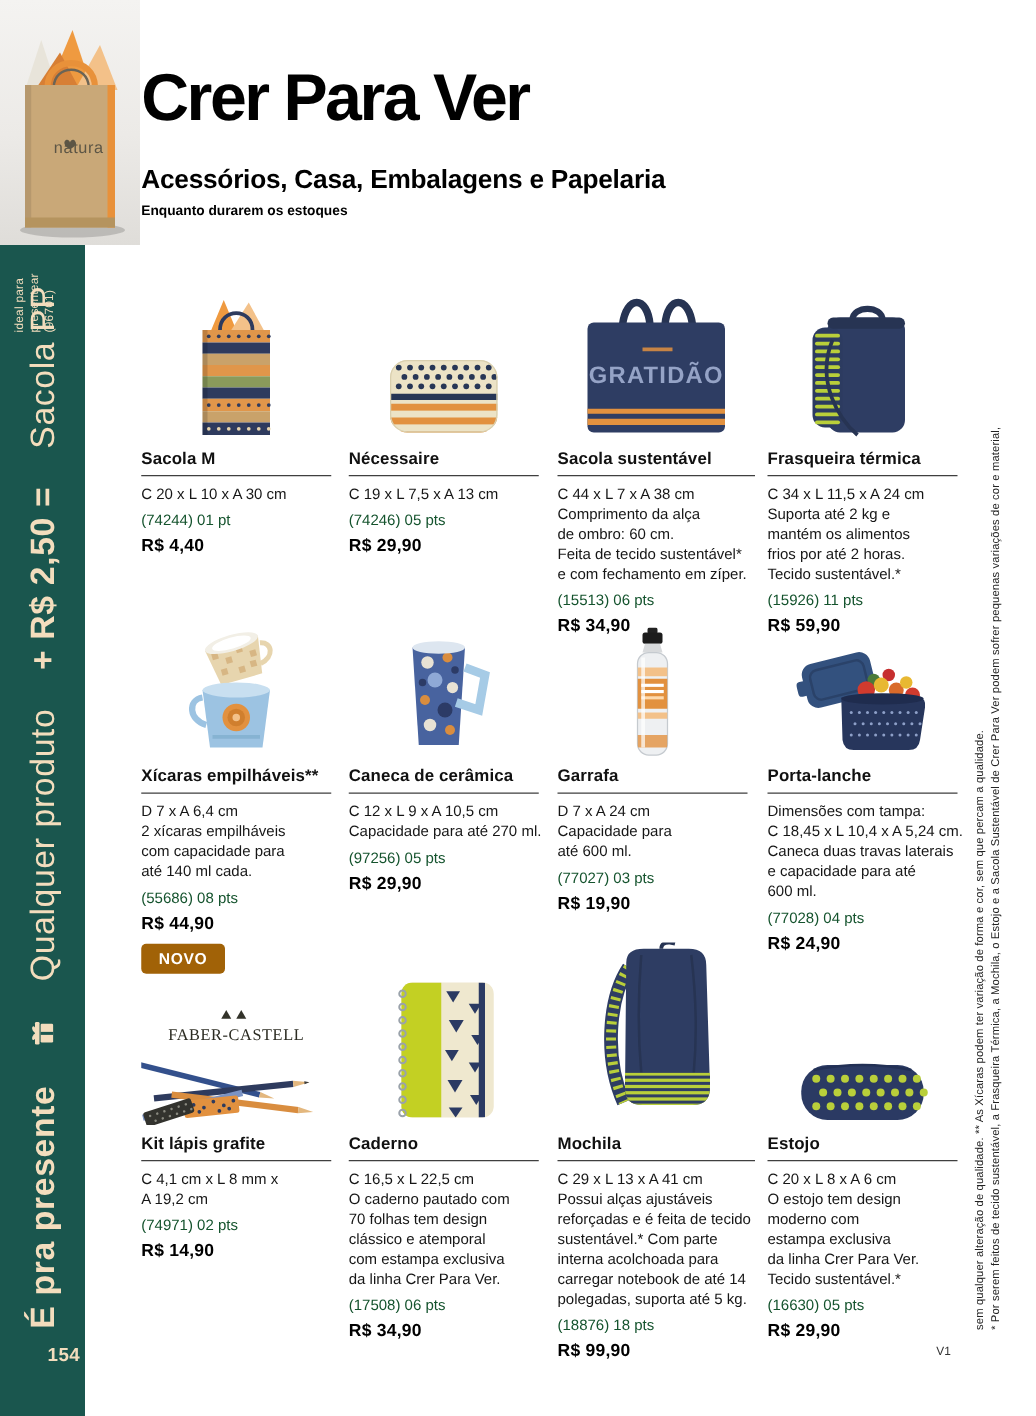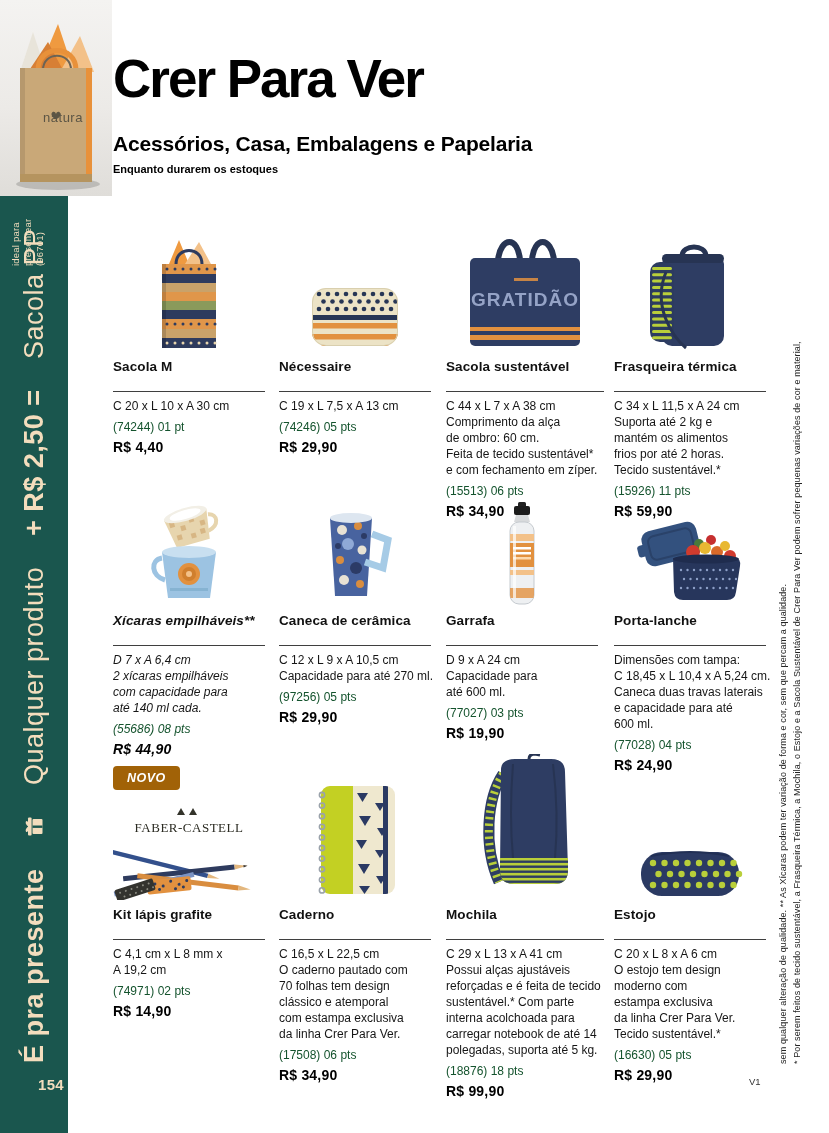--- a/index.html
+++ b/index.html
@@ -28,21 +28,21 @@
   #header{position:absolute;left:113px;top:52px;width:660px;color:#000}
   #page-title{font-size:53px;font-weight:700;letter-spacing:-2px;line-height:1}
   #subtitle{margin-top:15px;font-size:22.5px;font-weight:700;line-height:20.5px;letter-spacing:-.4px}
   #section-title{margin-top:27px;font-size:21px;font-weight:700;letter-spacing:-.2px}
   #stock-note{margin-top:7px;font-size:11px;font-weight:700}
 
   
   #product-grid{position:absolute;inset:0;z-index:1}
   .card{position:absolute;color:#111}
   .img-slot{display:flex;align-items:flex-end;justify-content:center;margin-bottom:7px;overflow:visible}
-  .p-name{font-size:13.5px;font-weight:700;letter-spacing:.1px;padding-bottom:17px;
+  .p-name{font-size:13.5px;font-weight:700;letter-spacing:.1px;padding-bottom:6px;
     border-bottom:1.5px solid #3f3f3f}
   .p-details{margin-top:6px}
   .p-details div{font-size:12px;line-height:16px;white-space:nowrap;font-weight:400;color:#161616}
   .p-code{margin-top:6px;font-size:12px;color:#14532d}
   .p-price{margin-top:5px;font-size:14px;font-weight:700;letter-spacing:.2px;color:#000}
   .badge{display:inline-block;margin-top:9px;background:#a16207;color:#fff;
     font-size:12.5px;font-weight:700;letter-spacing:.5px;padding:5px 14px;border-radius:4px}
 
   
   #disclaimer{position:absolute;left:770px;top:252px;width:34px;height:812px;
@@ -254,21 +254,21 @@
       <div class="p-details">
         <div>C 34 x L 11,5 x A 24 cm</div>
         <div>Suporta até 2 kg e</div>
         <div>mantém os alimentos</div>
         <div>frios por até 2 horas.</div>
         <div>Tecido sustentável.*</div>
       </div>
       <div class="p-code">(15926) 11 pts</div>
       <div class="p-price">R$ 59,90</div>
     </article>
-    <article class="card" style="left: 113px; top: 500px; width: 152px; font-style: italic;"><div class="img-slot" style="height: 106px;">
+    <article class="card" style="left: 113px; top: 500px; width: 152px;"><div class="img-slot" style="height: 106px;">
         <svg width="88" height="106" viewBox="0 0 88 106">
    <g transform="rotate(-16 44 28)">
      <path d="M22,14 L66,14 L61,44 L27,44 Z" fill="#e7d5ae"></path>
      <g fill="#d7b684">
               <rect x="26" y="18" width="5" height="5"></rect>
               <rect x="36" y="24" width="5" height="5"></rect>
               <rect x="46" y="18" width="5" height="5"></rect>
               <rect x="56" y="24" width="5" height="5"></rect>
               <rect x="30" y="32" width="5" height="5"></rect>
               <rect x="44" y="34" width="5" height="5"></rect>
@@ -337,21 +337,21 @@
             <rect x="12" y="50" width="18" height="2.5" fill="#fff"></rect>
      <rect x="12" y="55" width="18" height="2.5" fill="#fdd9ad"></rect>
      <rect x="9" y="68" width="24" height="5" fill="#f3c189"></rect>
             <rect x="9" y="86" width="24" height="10" fill="#e2913f" opacity=".8"></rect>
      <rect x="12" y="24" width="3" height="72" fill="#fff" opacity=".7"></rect>
           </g>
         </svg>
       </div>
       <h3 class="p-name">Garrafa</h3>
       <div class="p-details">
-        <div>D 9 x A 24 cm</div>
+        <div>D 7 x A 24 cm</div>
         <div>Capacidade para</div>
         <div>até 600 ml.</div>
       </div>
       <div class="p-code">(77027) 03 pts</div>
       <div class="p-price">R$ 19,90</div>
     </article>
     <article class="card" style="left: 614px; top: 500px; width: 152px;">
       <div class="img-slot" style="height: 106px;">
         <svg width="106" height="96" viewBox="0 0 106 96">
    <g transform="rotate(-14 34 34)">

